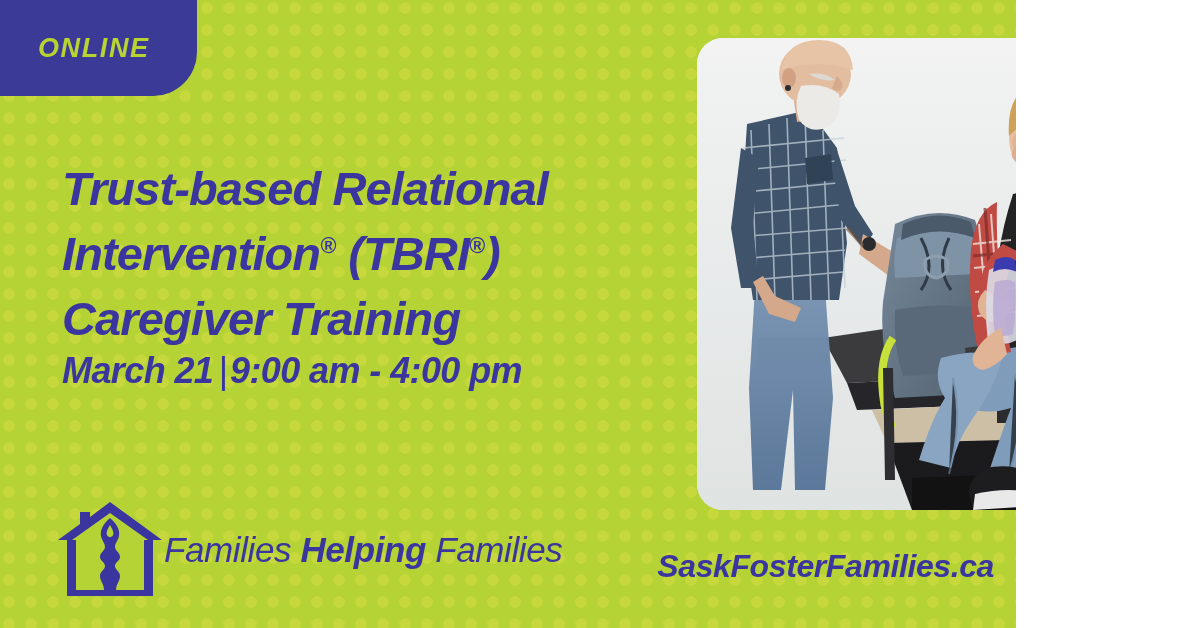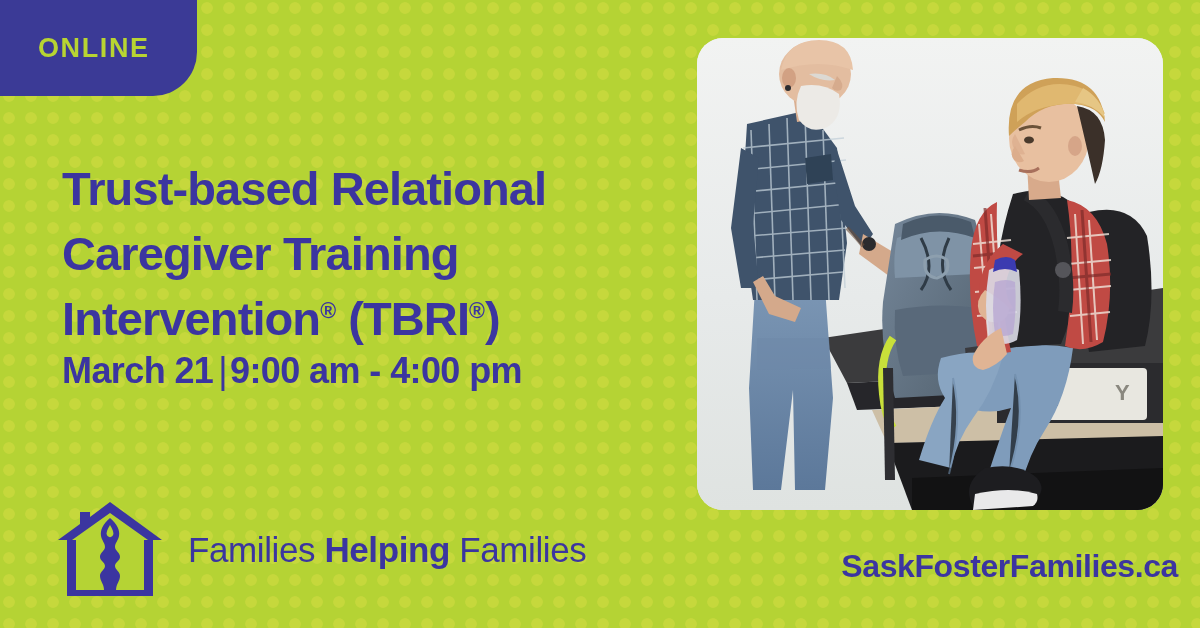--- a/index.html
+++ b/index.html
@@ -6,28 +6,29 @@
     margin: 0;
     padding: 0;
     background: #ffffff;
   }
   body {
     font-family: "Liberation Sans", sans-serif;
   }
 
   .poster {
     position: relative;
-    width: 1200px;
+    width: 1016px;
     height: 628px;
     overflow: hidden;
     background-color: #b5d334;
     background-image:
       radial-gradient(circle at 6px 6px, #c6d83c 5.4px, rgba(198,216,60,0) 6.2px);
     background-size: 22px 22px;
     background-position: 3px 2px;
+    font-style: italic;
   }
 
   
   .badge {
     position: absolute;
     left: 0;
     top: 0;
     width: 197px;
     height: 96px;
     background: #3b3a96;
@@ -86,21 +87,21 @@
     padding: 0 3px 0 5px;
   }
 
   
   .logo-lockup {
     position: absolute;
     left: 56px;
     bottom: 30px;
     display: flex;
     align-items: center;
-    gap: 24px;
+    gap: 0;
   }
   .logo-mark { width: 108px; height: 98px; display: block; flex: 0 0 auto; }
   .logo-wordmark {
     color: #3b35a0;
     font-size: 35px;
     line-height: 1;
     letter-spacing: -0.4px;
     white-space: nowrap;
     font-family: "Liberation Sans", sans-serif;
   }
@@ -140,22 +141,22 @@
 <div class="poster">
 
   <div class="badge">
     <span class="badge-label">ONLINE</span>
   </div>
 
   <div class="content">
 
     <h1 class="headline">
       <span class="headline-line">Trust-based Relational</span>
+      <span class="headline-line"><span>Intervention</span><span class="reg">®</span><span> (TBRI</span><span class="reg">®</span><span>)</span></span>
       <span class="headline-line">Caregiver Training</span>
-      <span class="headline-line"><span>Intervention</span><span class="reg">®</span><span> (TBRI</span><span class="reg">®</span><span>)</span></span>
     </h1>
 
     <div class="datetime"><span>March 21</span><span class="sep">|</span><span>9:00 am - 4:00 pm</span></div>
   </div>
 
   <div class="logo-lockup">
     <svg class="logo-mark" viewBox="0 0 108 98">
 
       <path fill="#3b35a0" d="
         M54 2

